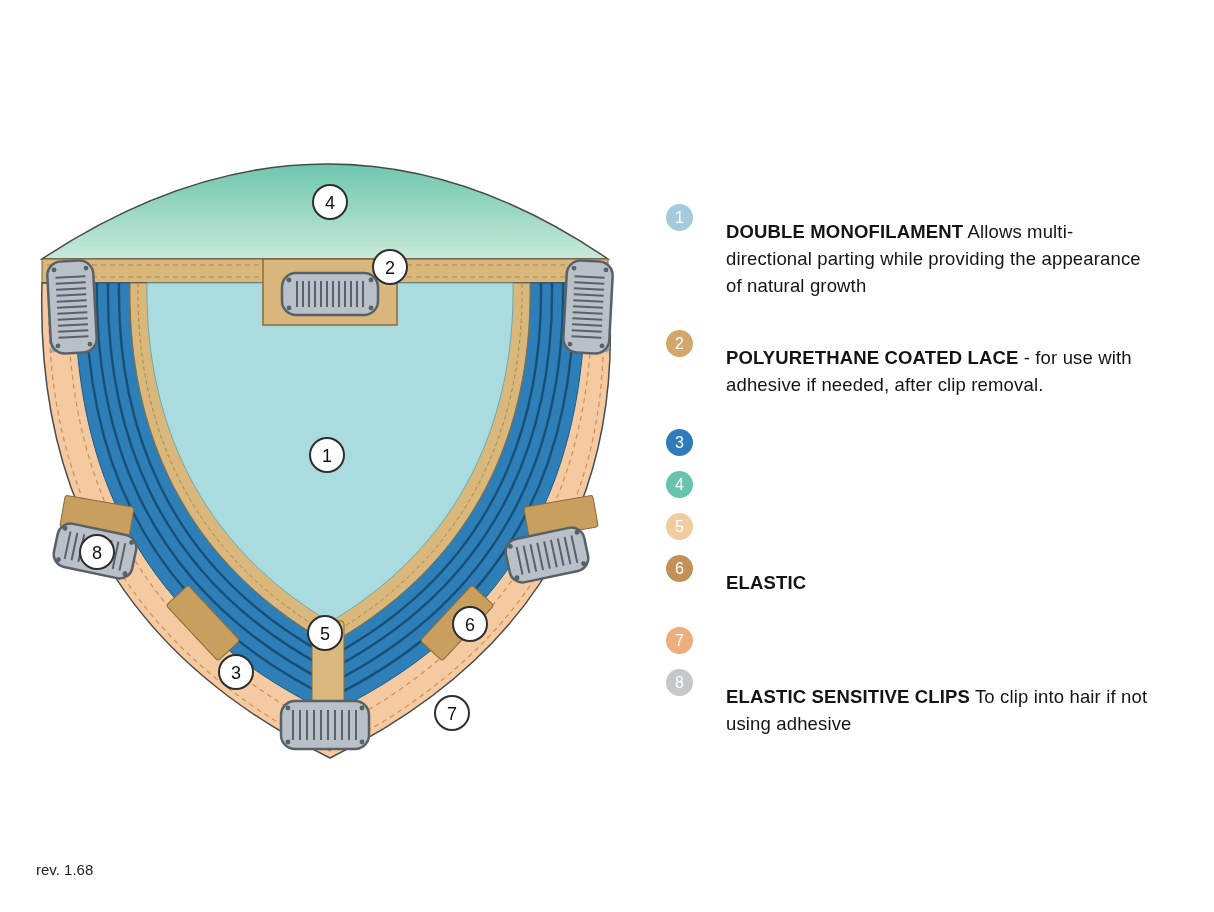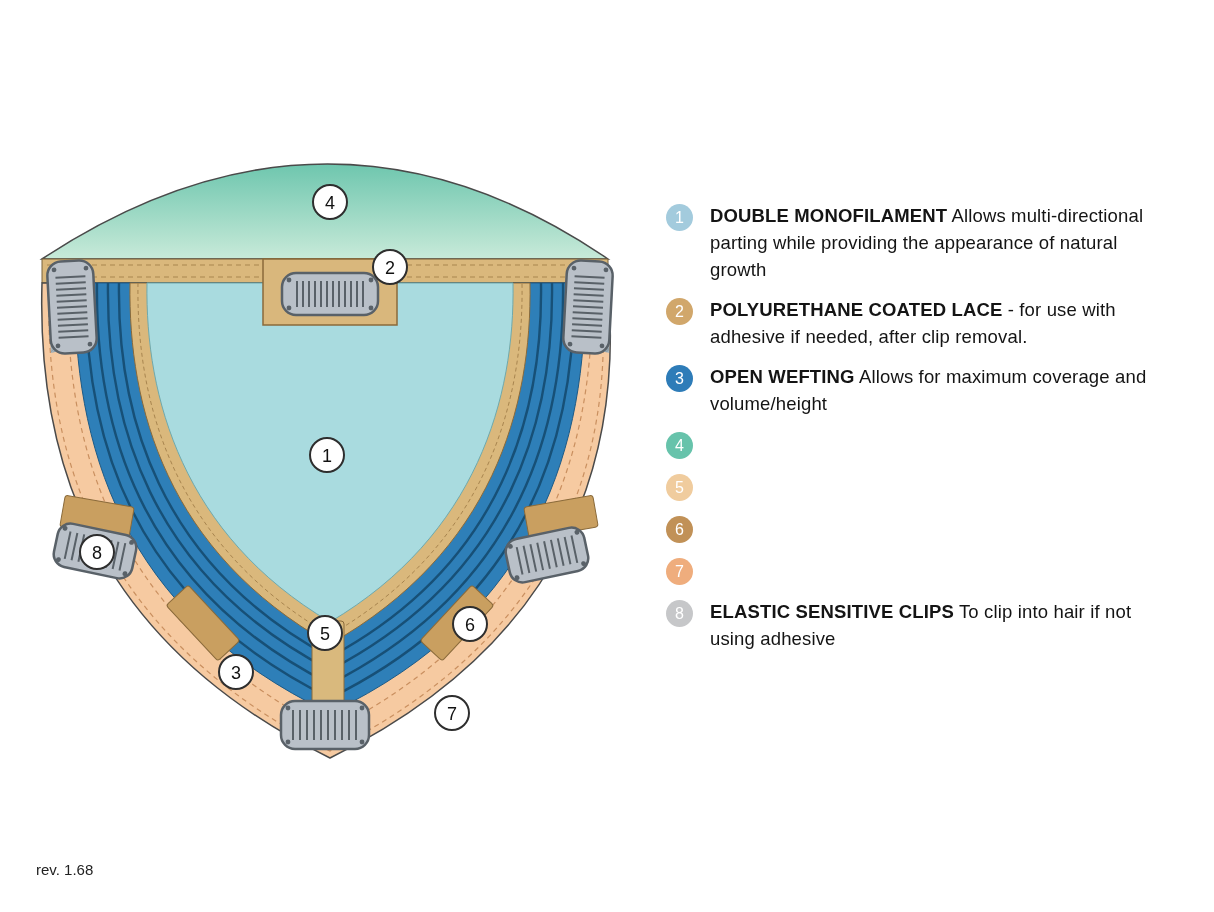--- a/index.html
+++ b/index.html
@@ -5,21 +5,21 @@
   html,body{margin:0;padding:0;background:#fff;}
   .page{position:relative;width:1214px;height:912px;background:#ffffff;
         font-family:"Liberation Sans",sans-serif;overflow:hidden;}
   .diagram-wrap{position:absolute;left:35px;top:155px;width:590px;height:625px;}
   .legend{position:absolute;left:666px;top:202px;width:505px;
           display:flex;flex-direction:column;gap:13px;}
   .legend-item{display:flex;align-items:flex-start;}
   .badge{width:27px;height:27px;border-radius:50%;color:#ffffff;font-size:16px;
          display:flex;align-items:center;justify-content:center;flex:0 0 27px;
          margin-right:17px;margin-top:2px;}
-  .ltext{font-size:18.5px;line-height:27px;color:#141414;margin:0;width:452px;
+  .ltext{font-size:18.5px;line-height:27px;color:#141414;margin:16px;width:452px;
          letter-spacing:.15px;}
   .ltext b{font-weight:700;}
   .rev{position:absolute;left:36px;top:861px;font-size:15px;color:#222222;}
 </style>
 </head>
 <body>
 
 <div class="page">
 
   <div class="diagram-wrap">
@@ -180,33 +180,33 @@
       <p class="ltext"><b>DOUBLE MONOFILAMENT</b> <span>Allows multi-directional parting while providing the appearance of natural growth</span></p>
     </div>
 
     <div class="legend-item">
       <span class="badge" style="background: rgb(209, 167, 107);">2</span>
       <p class="ltext"><b>POLYURETHANE COATED LACE</b> <span>- for use with adhesive if needed, after clip removal.</span></p>
     </div>
 
     <div class="legend-item">
       <span class="badge" style="background: rgb(46, 124, 184);">3</span>
-      <p class="ltext"><b>OPEN WEFTING</b> <span>Allows for maximum coverage and volume/height</span></p>
     </div>
 
     <div class="legend-item">
       <span class="badge" style="background: rgb(103, 195, 171);">4</span>
     </div>
 
     <div class="legend-item">
       <span class="badge" style="background: rgb(240, 204, 158);">5</span>
     </div>
 
     <div class="legend-item">
       <span class="badge" style="background: rgb(193, 145, 87);">6</span>
+      <p class="ltext"><b>ELASTIC</b> <span></span></p>
     </div>
 
     <div class="legend-item">
       <span class="badge" style="background: rgb(239, 173, 125);">7</span>
     </div>
 
     <div class="legend-item">
       <span class="badge" style="background: rgb(198, 199, 201);">8</span>
       <p class="ltext"><b>ELASTIC SENSITIVE CLIPS</b> <span>To clip into hair if not using adhesive</span></p>
     </div>

